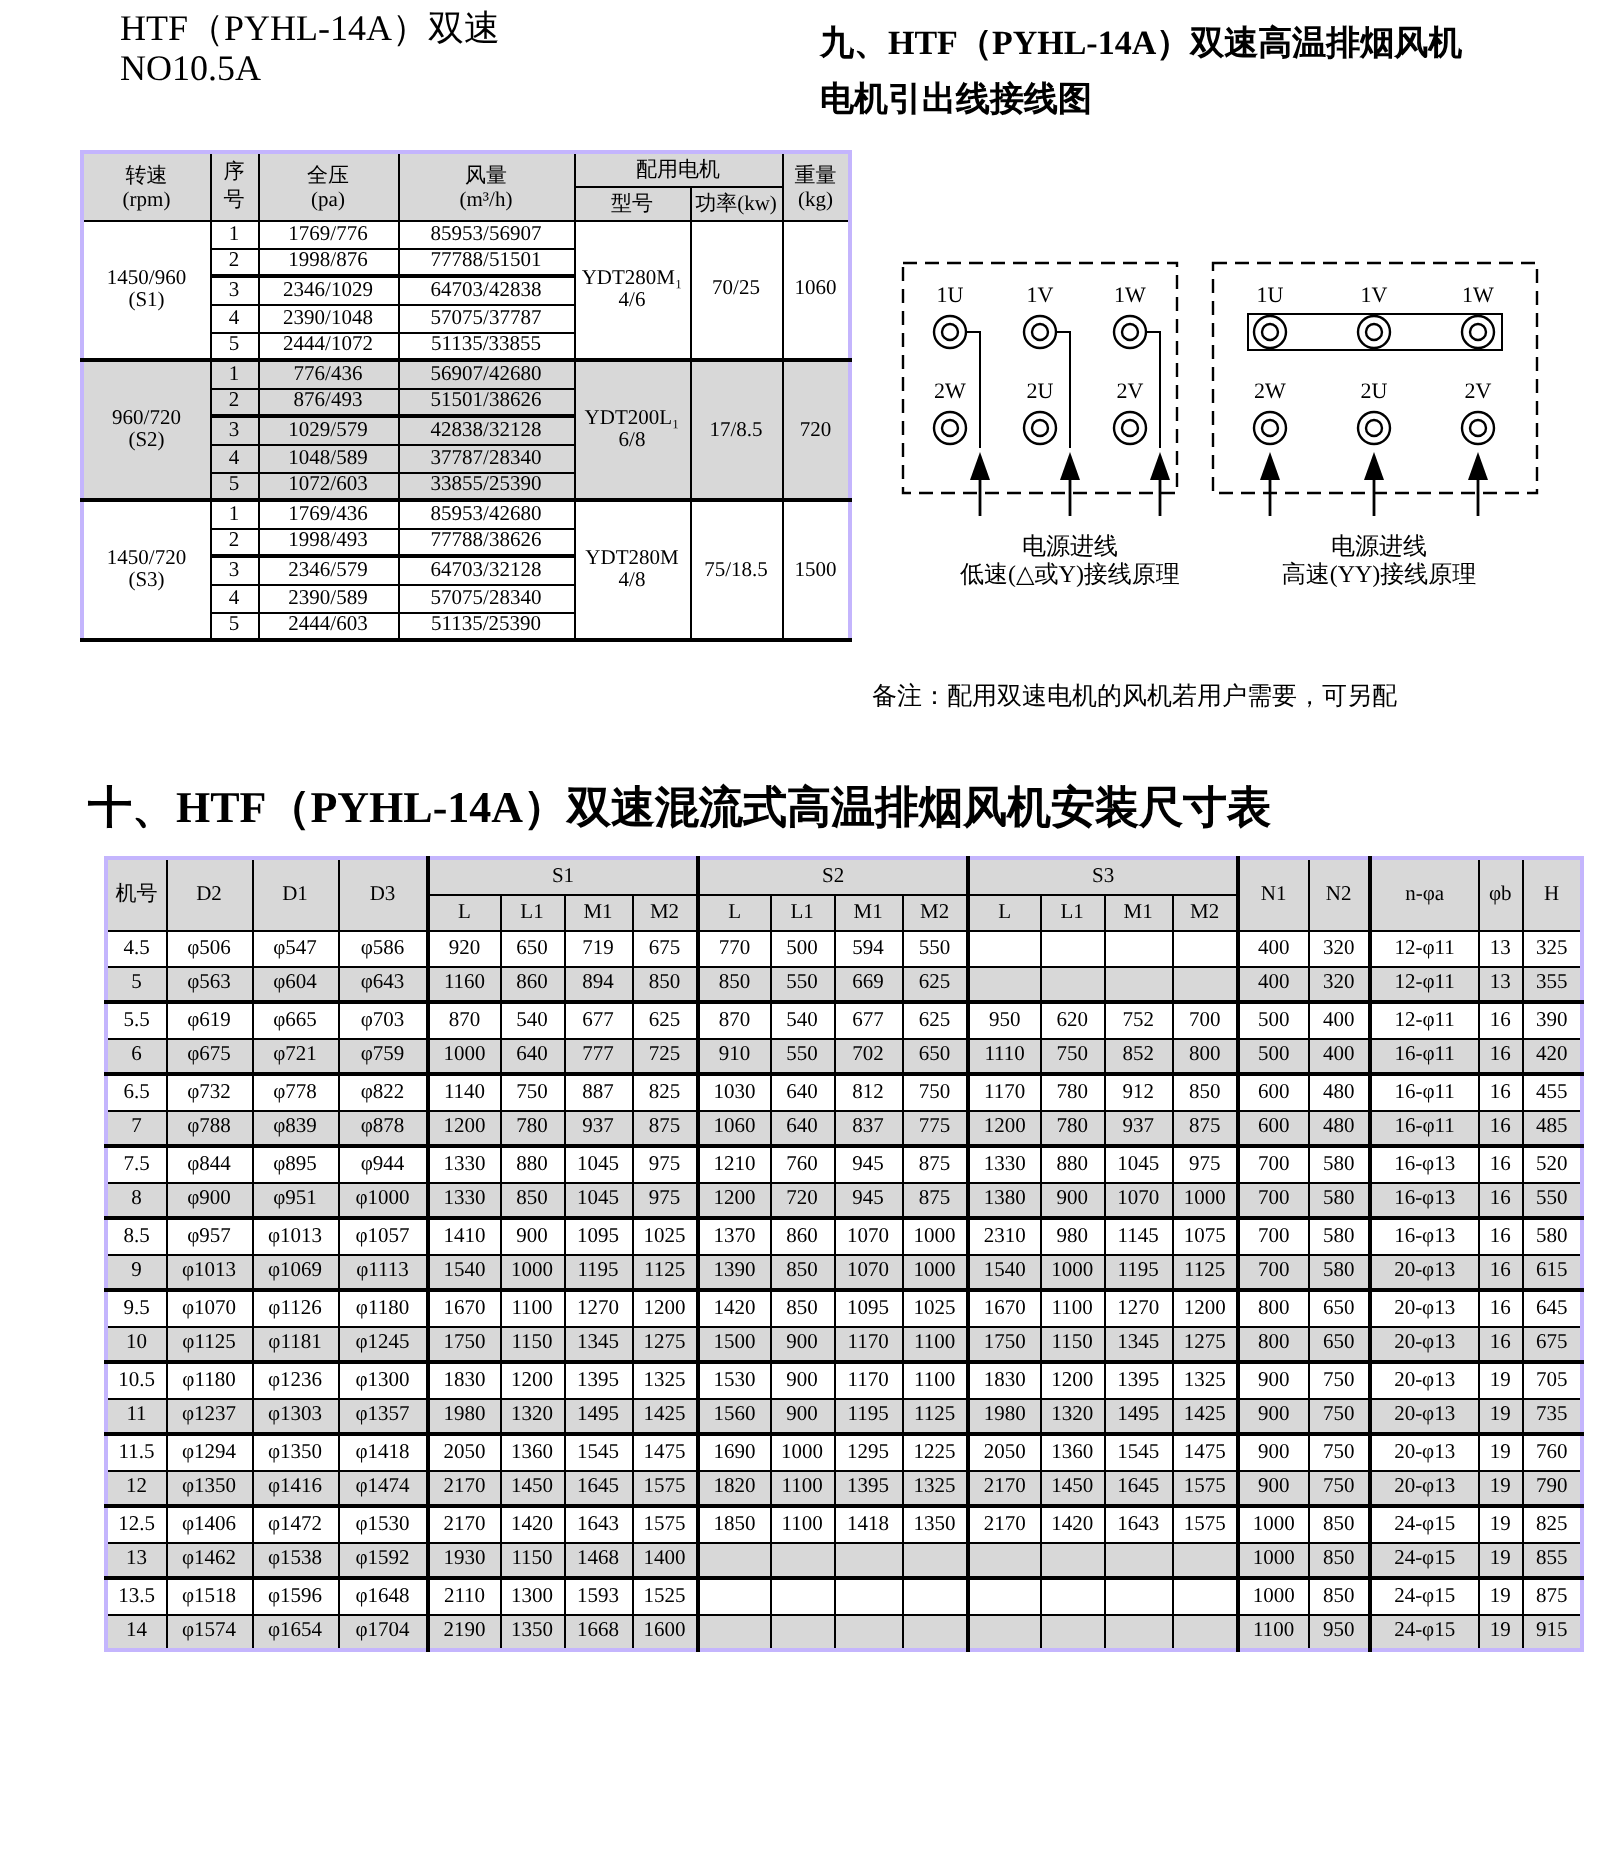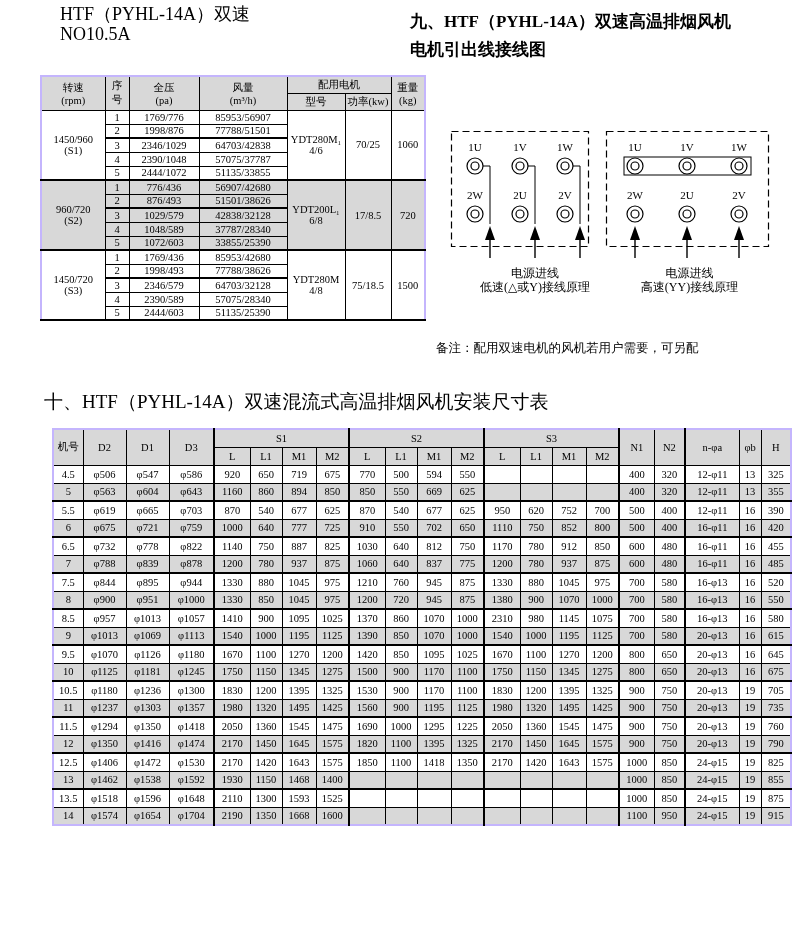--- a/index.html
+++ b/index.html
@@ -7,21 +7,21 @@
     width:800px;height:930px;position:relative;background:#ffffff;color:#000;
     font-family:"Liberation Serif","DejaVu Serif",serif;overflow:hidden;
   }
   .abs{position:absolute}
 
   
   #corner-text{left:60px;top:4px;font-size:18px;line-height:20px}
   #sec9-title{left:410px;top:8px;width:390px;text-align:left;font-weight:bold;font-size:17px;line-height:28px}
   #sec9-note{left:436px;top:338px;font-size:12.5px;line-height:20px}
   #sec9-note .indent{padding-left:44px}
-  #sec10-title{left:44px;top:389px;font-weight:normal;font-size:19px}
+  #sec10-title{left:44px;top:389px;font-weight:bold;font-size:22px}
   #footer-notes{left:42px;top:856px;font-size:12.5px;line-height:22px}
   #footer-notes .indent{padding-left:33px}
 
   
   table{border-collapse:collapse;table-layout:fixed;border:2px solid #c4b5fd}
   td,th{border:1px solid #000;text-align:center;vertical-align:middle;
         padding:0 1px;font-weight:normal;white-space:pre-line;overflow:hidden}
   thead th{background:#d8d8d8}
 
   #spec-table-wrap{left:40px;top:75px}

